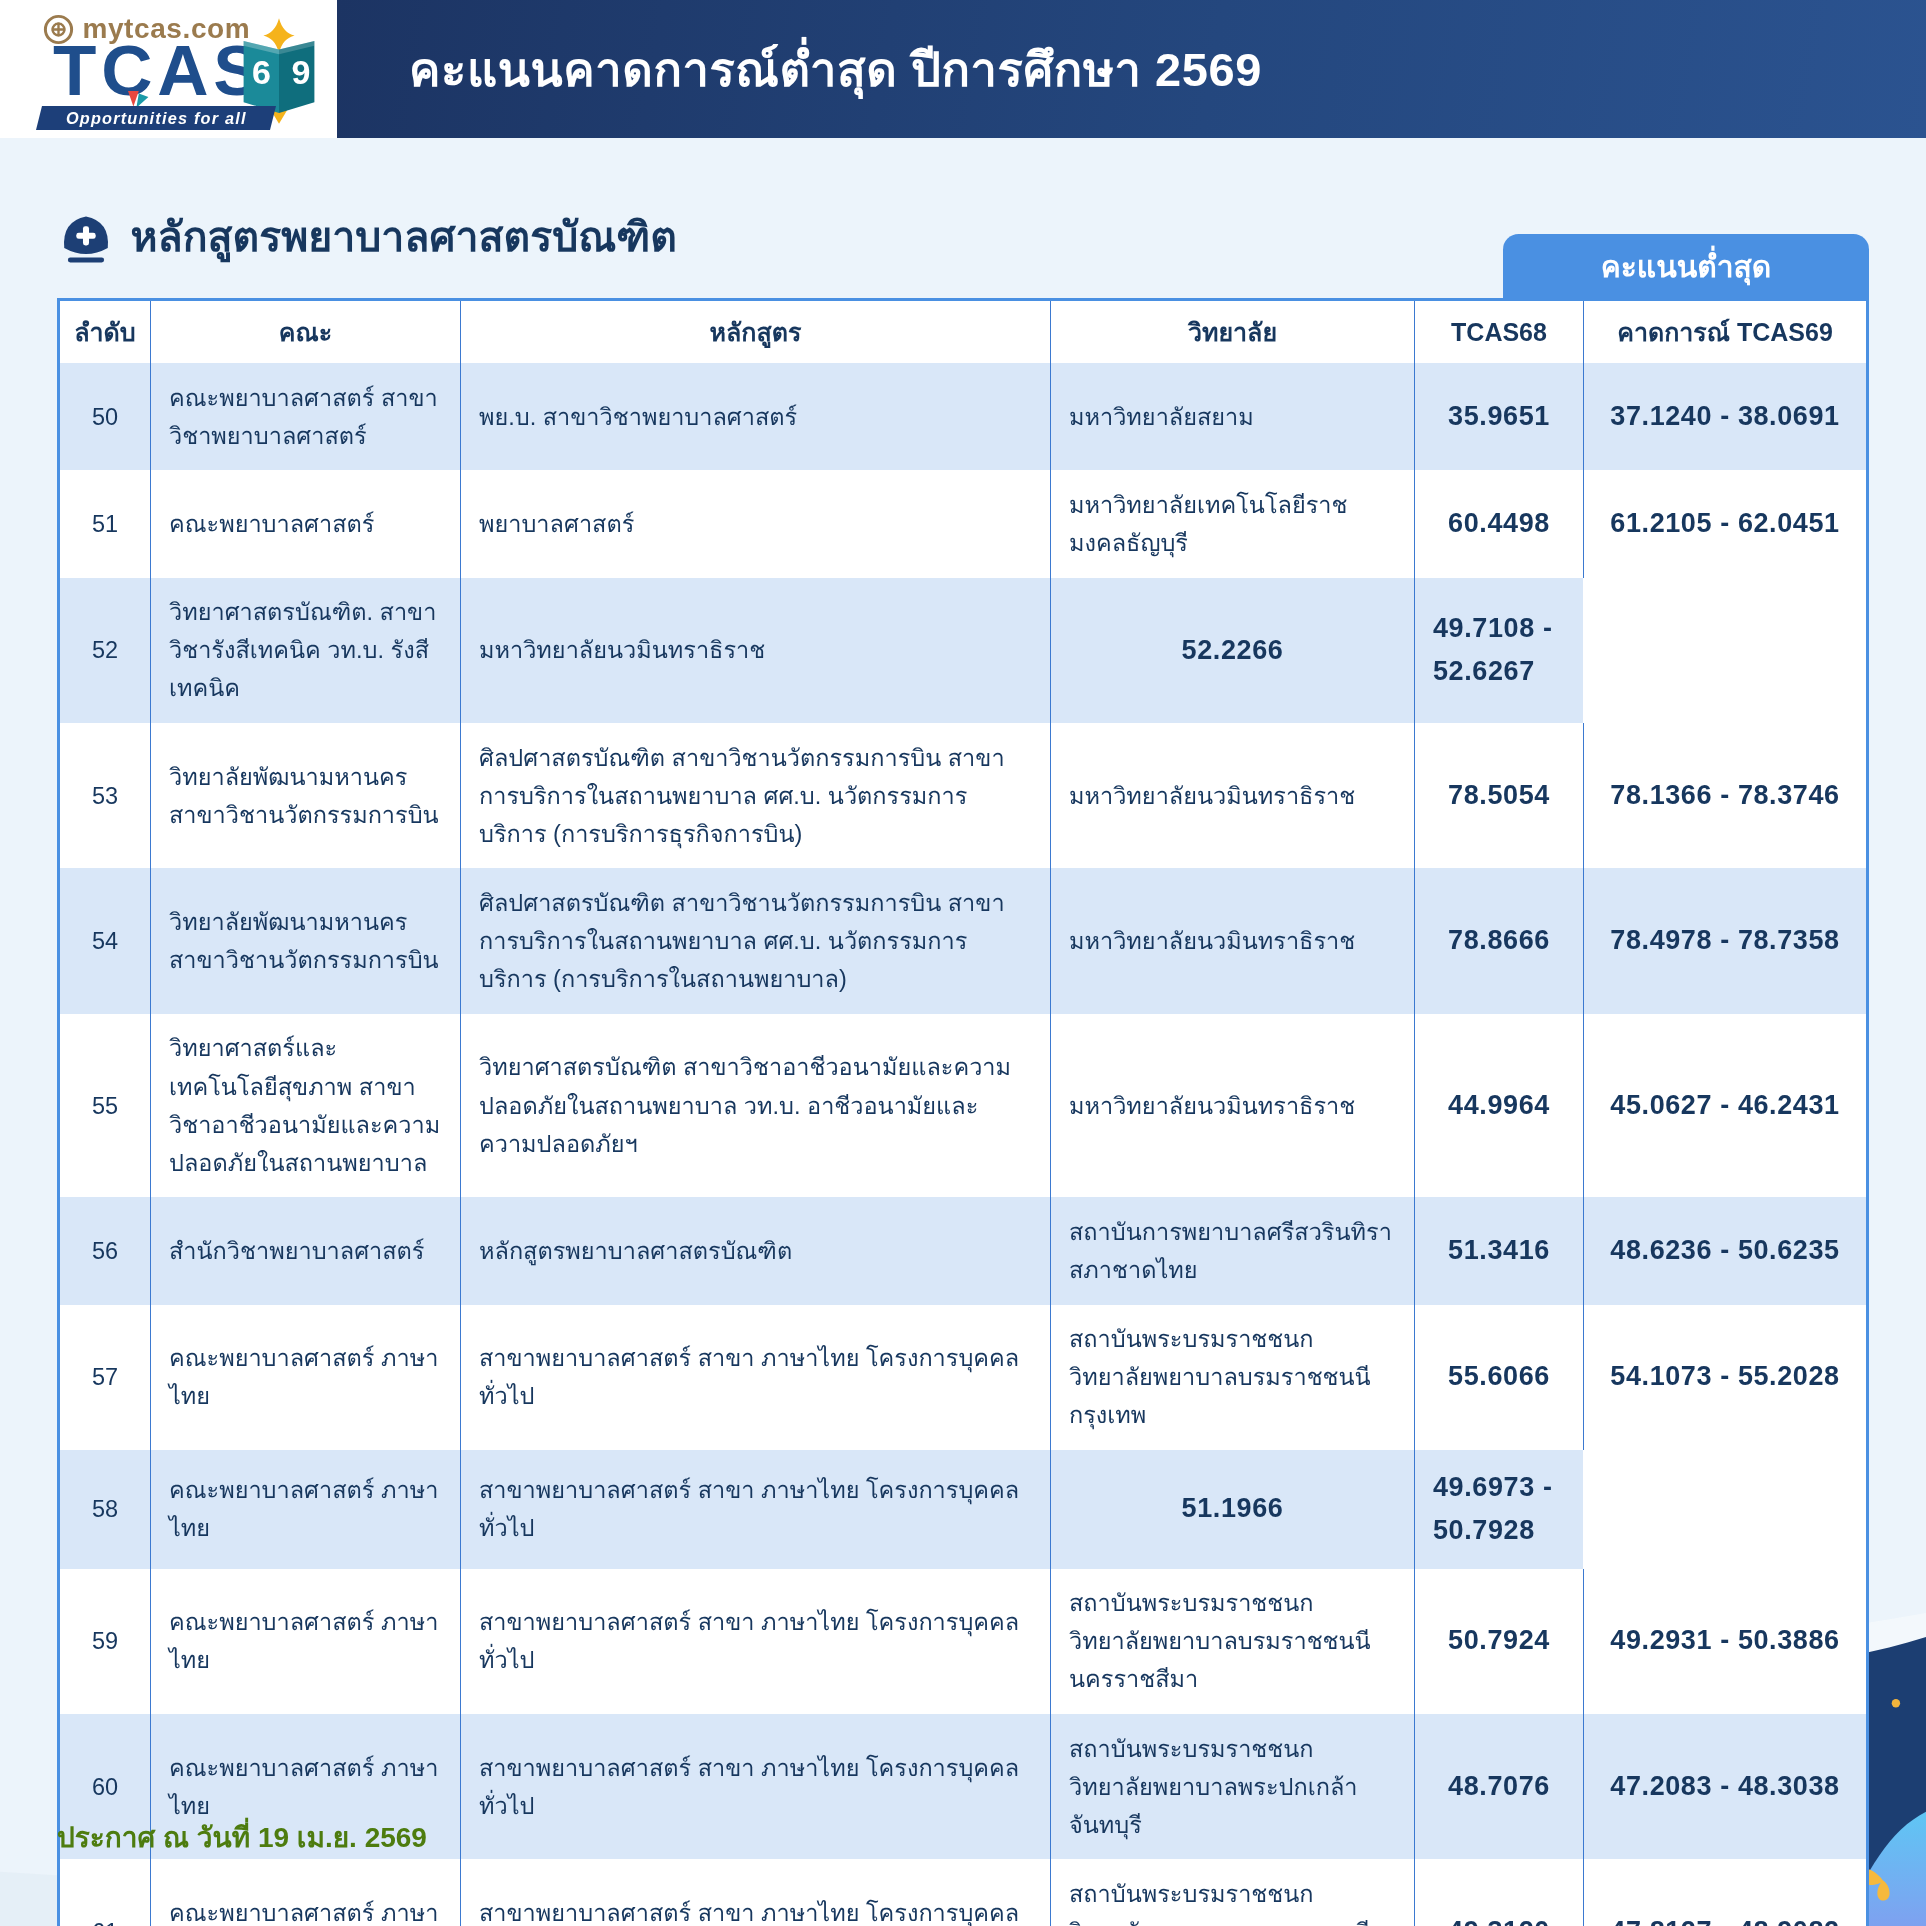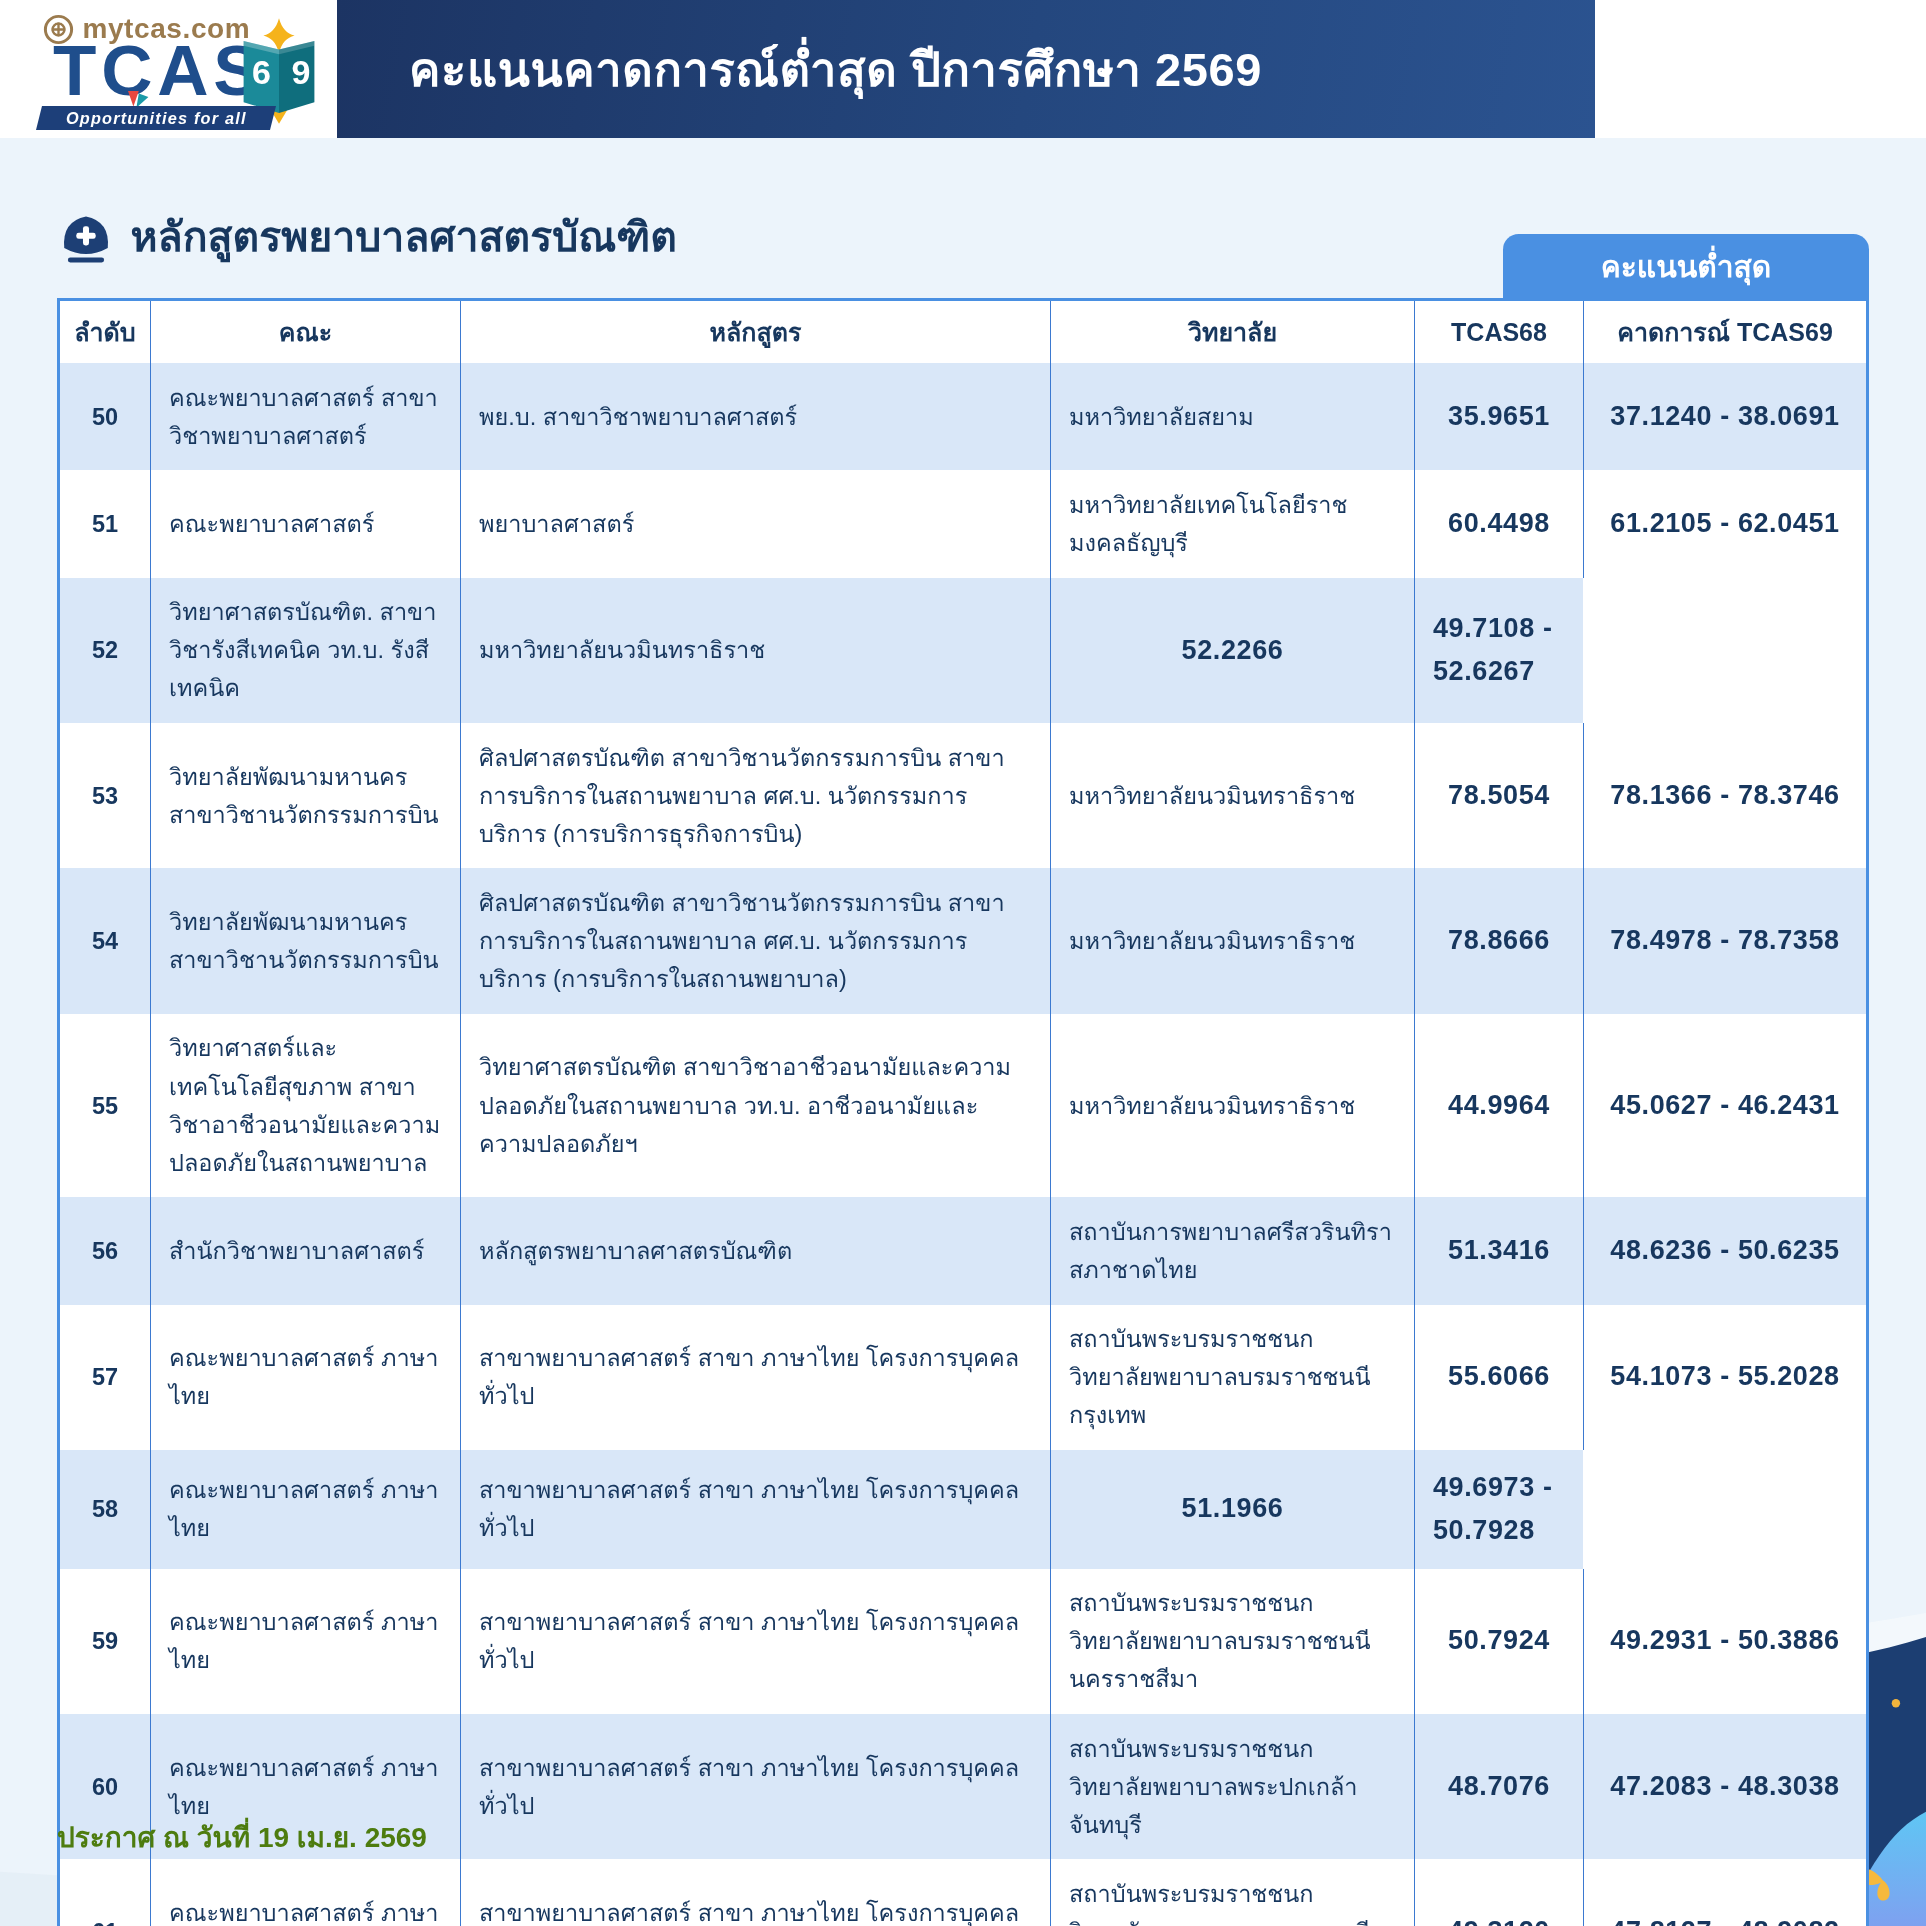--- a/index.html
+++ b/index.html
@@ -5,21 +5,21 @@
   html,body{margin:0;padding:0;}
   body{
     width:1926px;height:1926px;position:relative;overflow:hidden;
     background:#ecf4fb;
     font-family:"Liberation Sans","DejaVu Sans",sans-serif;
     color:#17375e;
   }
   
   .topbar{position:relative;height:138px;width:1926px;background:#ffffff;}
   .titlebar{
-    position:absolute;left:337px;top:0;height:138px;width:1258px;
+    position:absolute;left:337px;top:0;height:138px;width:1589px;
     background:linear-gradient(100deg,#1c3463 0%,#24477e 55%,#2b5390 100%);
     display:flex;align-items:center;
   }
   .titlebar h1{margin:0 0 0 72px;font-size:47px;font-weight:700;color:#ffffff;letter-spacing:0.6px;}
   .logobox{position:absolute;left:0;top:0;width:337px;height:158px;}
   .mytcas-row{position:absolute;left:43px;top:13.2px;display:flex;align-items:center;gap:8.4px;}
   .mytcas-row .word{font-size:28px;font-weight:700;color:#9b7b4e;letter-spacing:0.6px;}
   .tcas-word{position:absolute;left:53px;top:35px;font-size:71px;font-weight:800;color:#1f4e8c;letter-spacing:4.8px;line-height:1;}
   .tcas-accent{position:absolute;left:128px;top:91px;}
   .badge{position:absolute;left:234px;top:17px;width:90px;height:108px;}
@@ -51,21 +51,21 @@
     border:3px solid #4a90e2;background:#ffffff;
   }
   .grid{display:grid;grid-template-columns:90px 310px 590px 364px 169px 283px;}
   .cell{
     box-sizing:border-box;border-left:1.8px solid #3b79d0;
     padding:15.6px 18px;display:flex;align-items:center;
     font-size:23.5px;line-height:1.62;color:#17375e;min-height:90px;
   }
   .cell:first-child{border-left:none;}
   .thead .cell{min-height:58px;padding:10.8px 14.4px;justify-content:center;text-align:center;font-weight:700;font-size:25px;}
-  .c-no{justify-content:center;font-weight:700;}
+  .c-no{justify-content:center;font-weight:400;}
   .c-num{justify-content:center;font-weight:600;font-size:27px;letter-spacing:0.6px;}
   .row.stripe .cell{background:#d9e7f8;}
   .pubdate{position:absolute;left:57px;bottom:67px;z-index:3;font-size:28px;font-weight:700;color:#4d7c0f;}
   
   .waves{position:absolute;left:0;bottom:0;width:1926px;height:313px;z-index:1;pointer-events:none;}
 </style>
 </head>
 <body>
 
 <div class="topbar">

